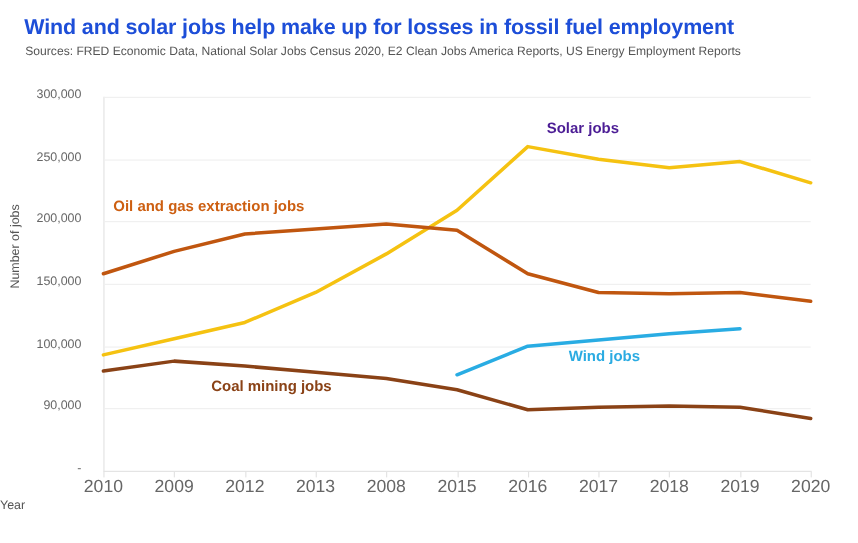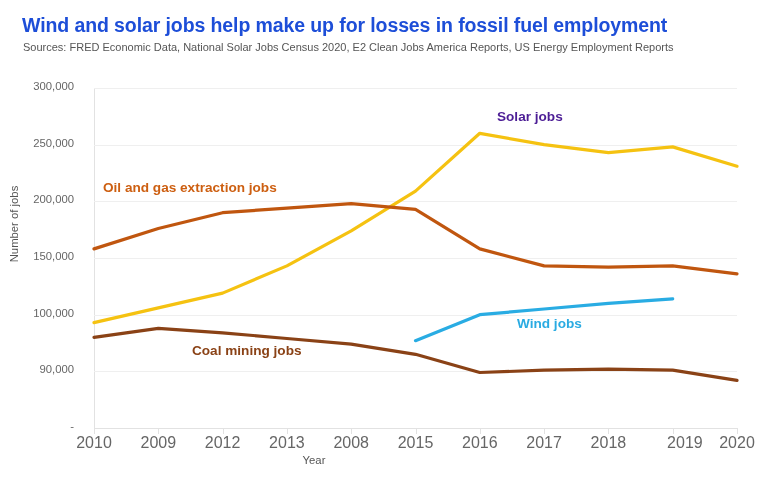--- a/index.html
+++ b/index.html
@@ -108,21 +108,21 @@
     top: 429px;
     width: 1px;
     height: 5px;
     background: #e2e2e2;
   }
   .axis-title-x {
     position: absolute;
     top: 454px;
     left: 0;
     width: 628px;
-    text-align: center;
+    text-align: left;
     font-size: 11.3px;
     color: #555555;
   }
   .axis-title-y {
     position: absolute;
     left: -66px;
     top: 218px;
     width: 160px;
     text-align: center;
     font-size: 11.3px;
@@ -195,21 +195,21 @@
     <div class="xtick-label" style="left: 351.2px;">2008</div>
     <div class="xtick-mark" style="left: 351.2px;"></div>
     <div class="xtick-label" style="left: 415.5px;">2015</div>
     <div class="xtick-mark" style="left: 415.5px;"></div>
     <div class="xtick-label" style="left: 479.8px;">2016</div>
     <div class="xtick-mark" style="left: 479.8px;"></div>
     <div class="xtick-label" style="left: 544.1px;">2017</div>
     <div class="xtick-mark" style="left: 544.1px;"></div>
     <div class="xtick-label" style="left: 608.4px;">2018</div>
     <div class="xtick-mark" style="left: 608.4px;"></div>
-    <div class="xtick-label" style="left: 672.7px; text-align: right;">2019</div>
+    <div class="xtick-label" style="left: 672.7px;">2019</div>
     <div class="xtick-mark" style="left: 672.7px;"></div>
     <div class="xtick-label" style="left: 737px;">2020</div>
     <div class="xtick-mark" style="left: 737px;"></div>
     <div class="series-label" style="left: 497px; top: 109px; color: #4c1d95;">Solar jobs</div>
     <div class="series-label" style="left: 517px; top: 284px; color: rgb(42, 171, 226); margin-top: 32px;">Wind jobs</div>
     <div class="series-label" style="left: 192px; top: 343px; color: rgb(138, 66, 22);">Coal mining jobs</div>
     <div class="series-label" style="left: 103px; top: 180px; color: rgb(205, 95, 17);">Oil and gas extraction jobs</div>
   </div>
 
 </body></html>

